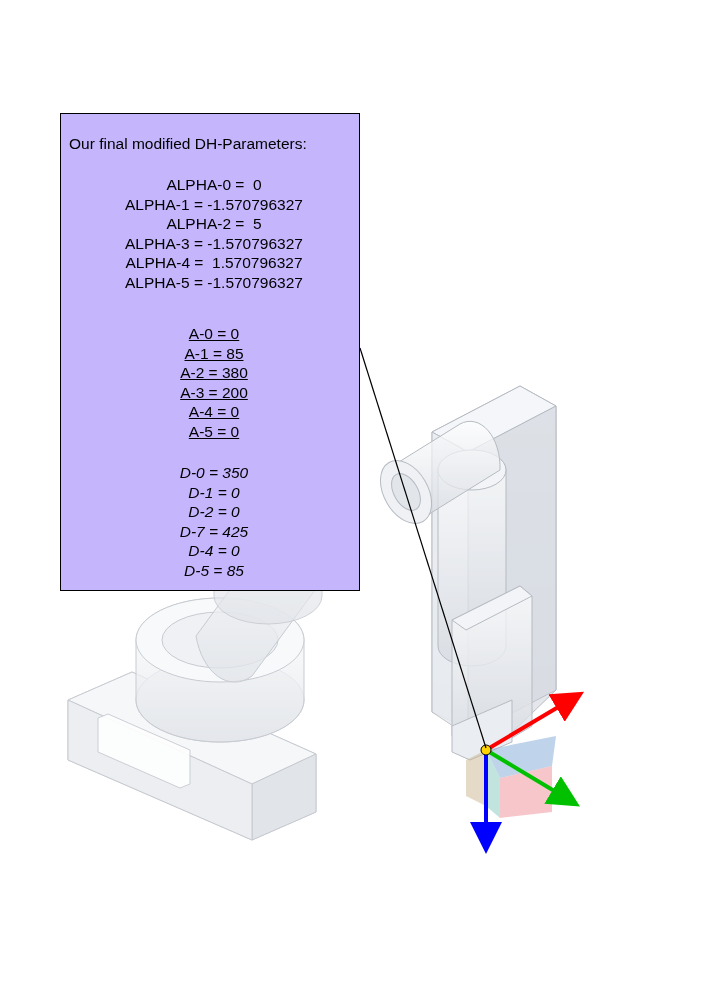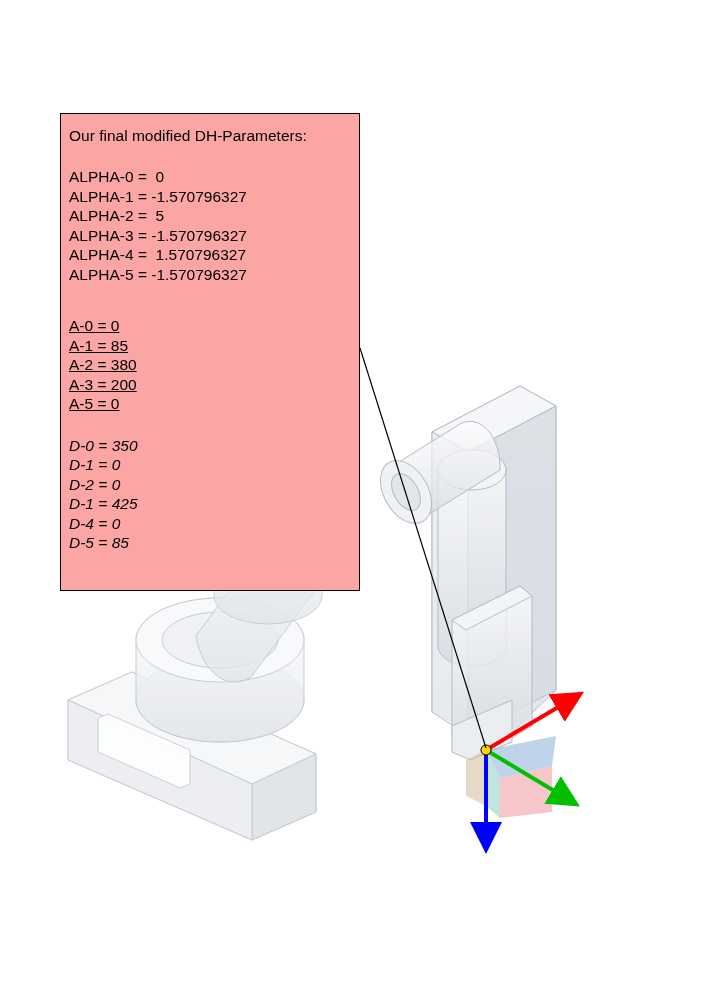--- a/index.html
+++ b/index.html
@@ -25,35 +25,36 @@
     left: 0; top: 0;
     width: 702px;
     height: 1000px;
   }
   .callout-box {
     position: absolute;
     left: 60px;
     top: 113px;
     width: 300px;
     height: 478px;
-    background: #fca5a5;
+    background: #c4b5fd;
     border: 1px solid #000000;
     box-sizing: border-box;
-    padding: 12px 0 0 8px;
+    padding: 20px 0 0 8px;
     z-index: 5;
   }
   .callout-title {
     font-size: 15.5px;
     color: #000000;
     line-height: 19px;
     margin: 0 0 0 0;
     white-space: pre;
   }
   .param-group {
     margin-top: 22px;
+    text-align: center;
   }
   .param-line {
     font-size: 15.5px;
     color: #000000;
     line-height: 19.5px;
     white-space: pre;
   }
 </style>
 </head>
 <body>
@@ -172,26 +173,27 @@
       <div class="param-line">ALPHA-3 = -1.570796327</div>
       <div class="param-line">ALPHA-4 =  1.570796327</div>
       <div class="param-line">ALPHA-5 = -1.570796327</div>
     </div>
 
     <div class="param-group" style="margin-top:32px;text-decoration:underline;">
       <div class="param-line">A-0 = 0</div>
       <div class="param-line">A-1 = 85</div>
       <div class="param-line">A-2 = 380</div>
       <div class="param-line">A-3 = 200</div>
+      <div class="param-line">A-4 = 0</div>
       <div class="param-line">A-5 = 0</div>
     </div>
 
     <div class="param-group" style="margin-top:22px;font-style:italic;">
       <div class="param-line">D-0 = 350</div>
       <div class="param-line">D-1 = 0</div>
       <div class="param-line">D-2 = 0</div>
-      <div class="param-line">D-1 = 425</div>
+      <div class="param-line">D-7 = 425</div>
       <div class="param-line">D-4 = 0</div>
       <div class="param-line">D-5 = 85</div>
     </div>
   </div>
 
 </div>
 
 </body></html>

